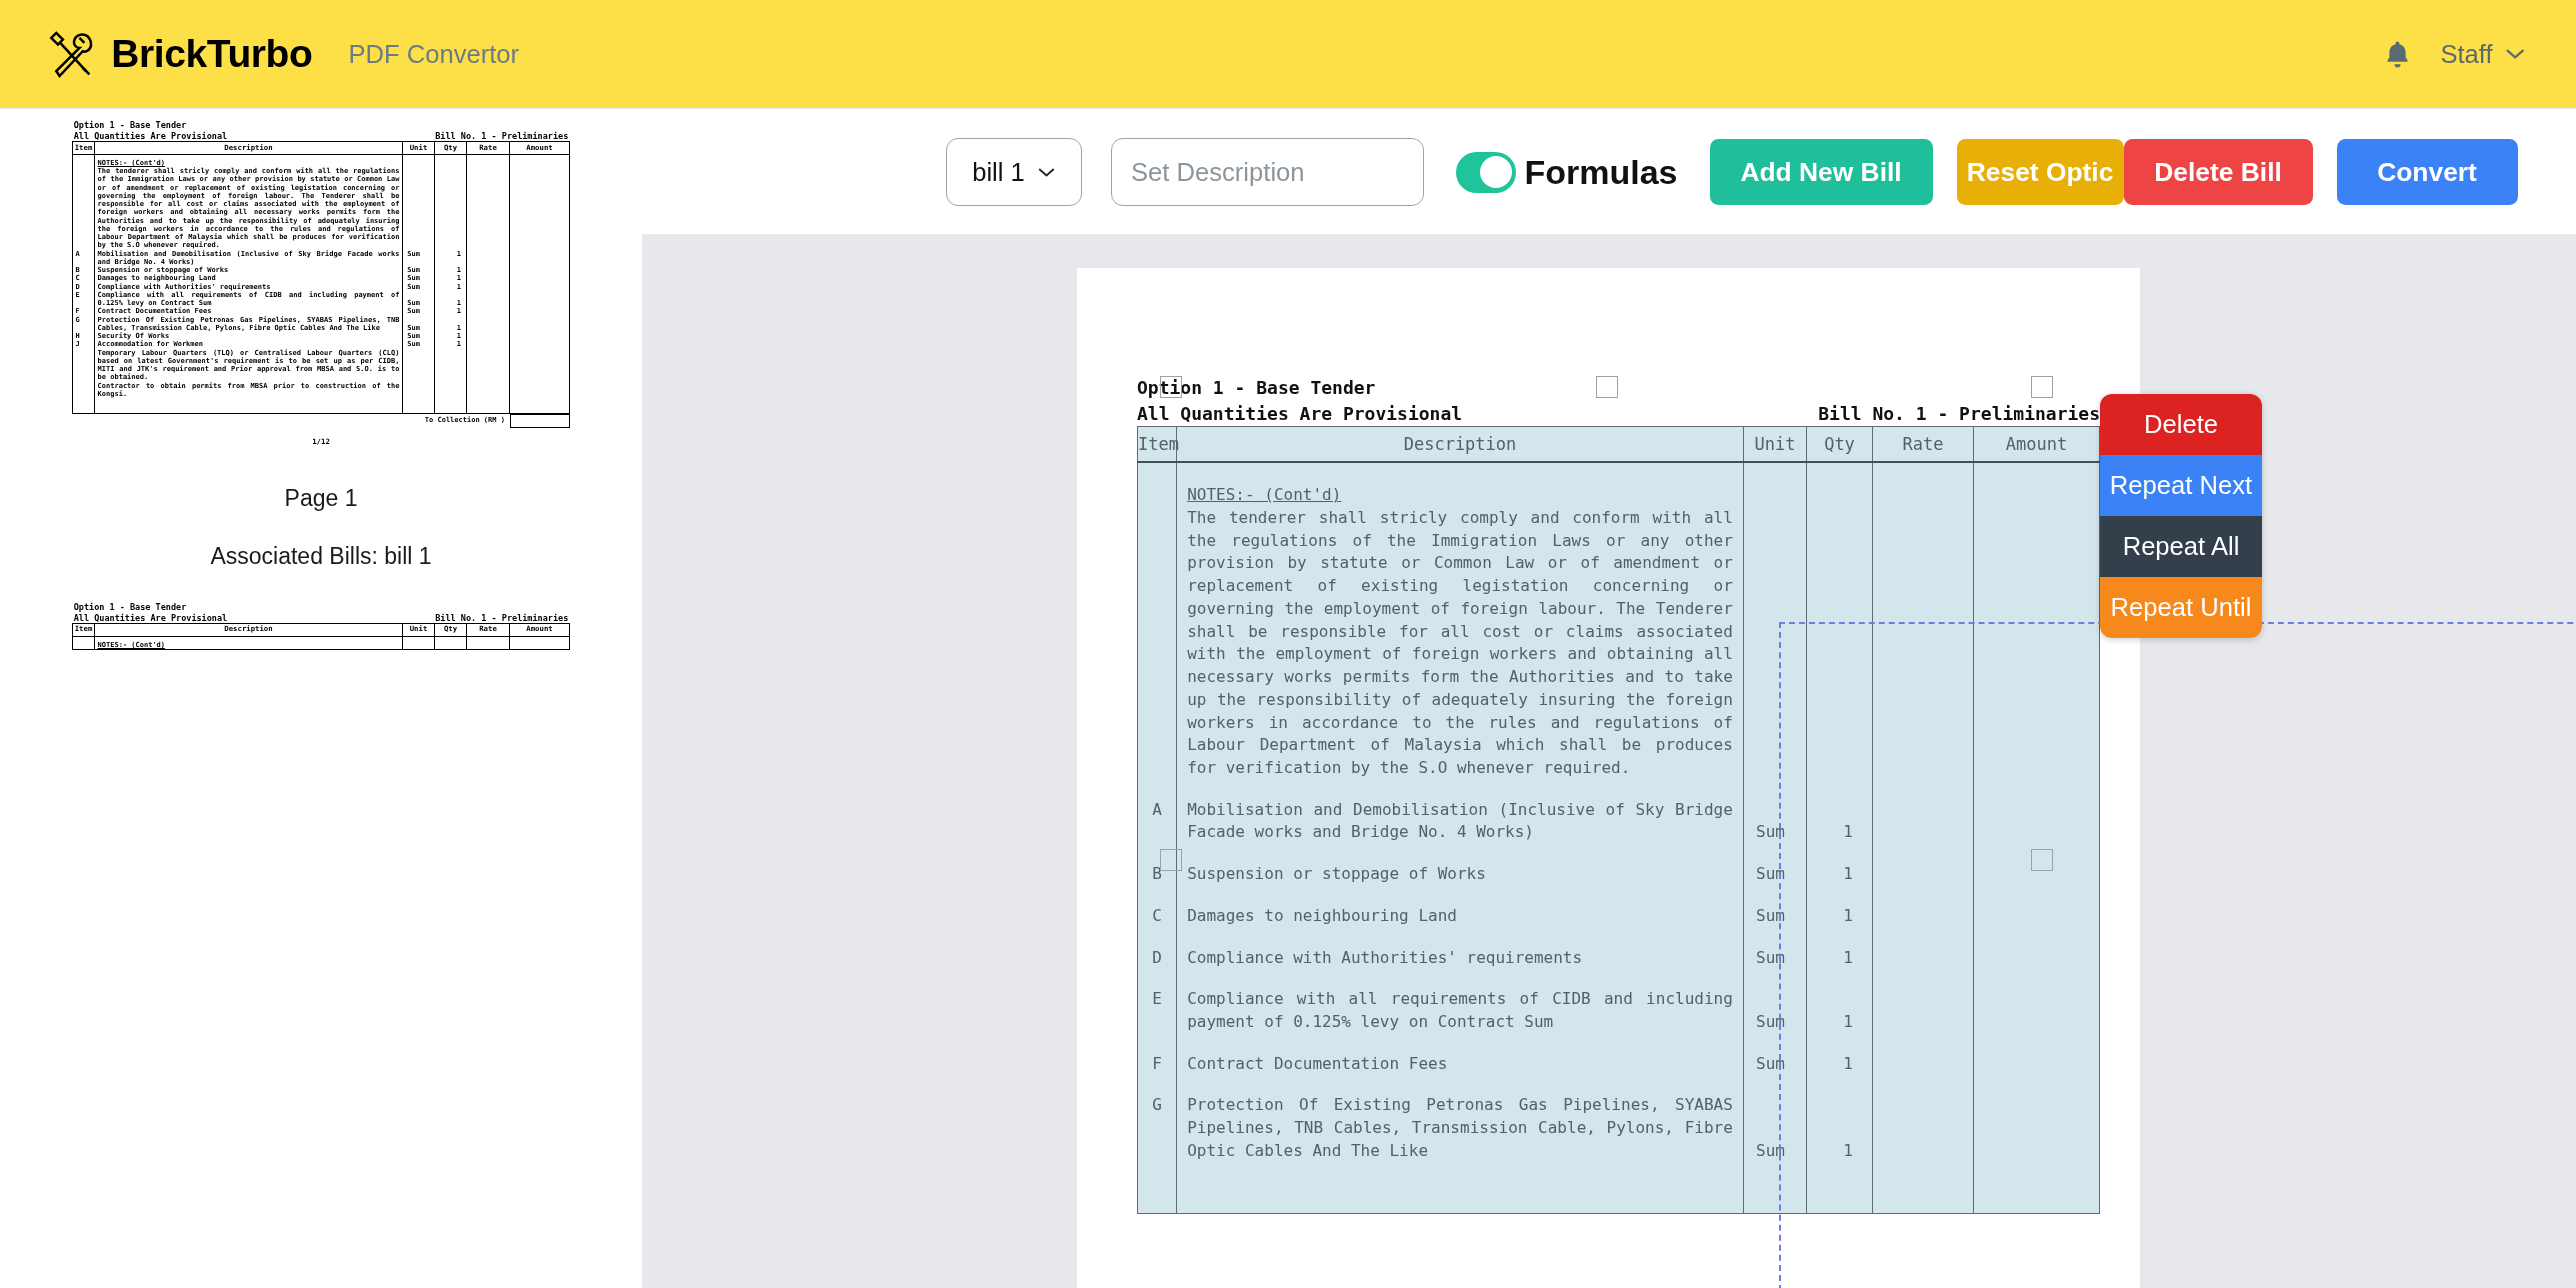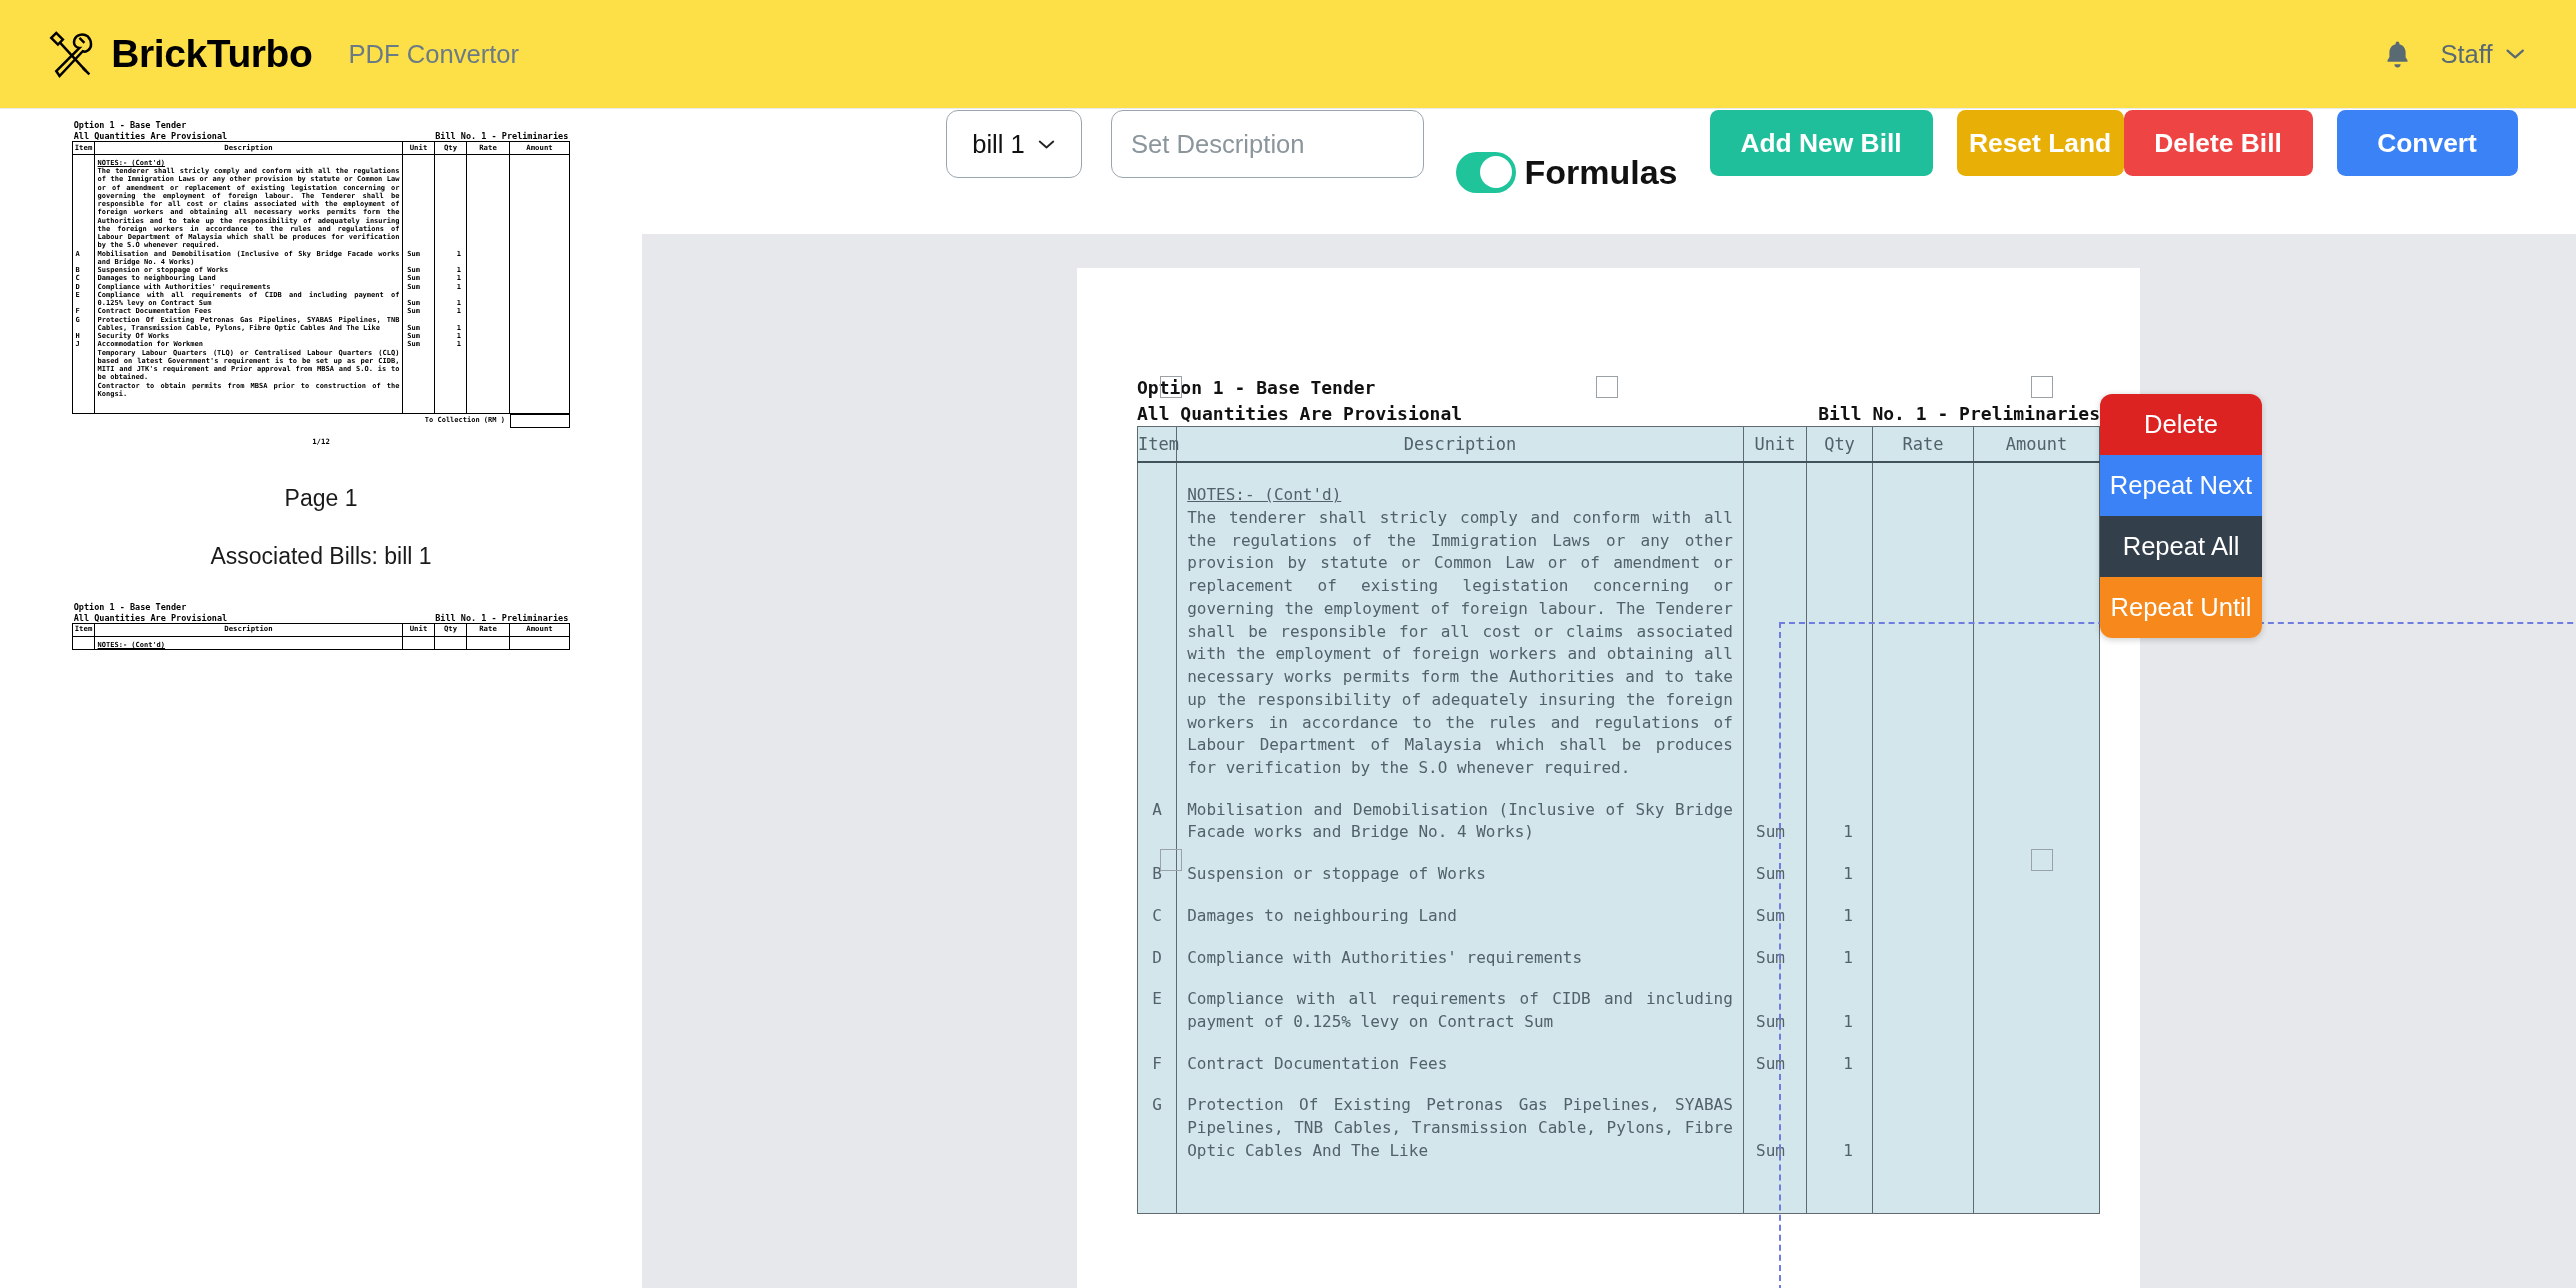--- a/index.html
+++ b/index.html
@@ -34,21 +34,21 @@
   .bell-icon { width: 29px; height: 31px; display: block; }
   .user-chip { display: flex; align-items: center; gap: 12px; }
   .user-name { font-size: 25.6px; color: #5a6a73; }
   .chev { width: 20.4px; height: 12px; display: block; }
 
   
   .toolbar {
     position: absolute; left: 0; top: 110px;
     width: 2576px; height: 124px;
     background: #ffffff;
-    display: flex; 
+    display: flex; align-items: center;
   }
   .bill-select {
     margin-left: 946px;
     width: 136px; height: 68px;
     border: 1.3px solid #9aa6ad; border-radius: 12px;
     background: #fff;
     display: flex; align-items: center; justify-content: center; gap: 12px;
     font-size: 25.6px; color: #111;
   }
   .bill-select .chev2 { width: 19px; height: 11px; display:block; }
@@ -277,21 +277,21 @@
   <input class="desc-input" type="text" placeholder="Set Description" style="">
 
   <div class="formula-wrap">
     <div class="toggle">
       <div class="knob"></div>
     </div>
     <span class="formula-label">Formulas</span>
   </div>
 
   <button class="btn btn-add">Add New Bill</button>
-  <button class="btn btn-reset">Reset Land</button>
+  <button class="btn btn-reset">Reset Optic</button>
   <button class="btn btn-delete">Delete Bill</button>
   <button class="btn btn-convert">Convert</button>
 </div>
 
 <div class="thumbpanel">
 
   <div class="thumb">
     <div class="thumb-doc">
       <div class="th-line1">Option 1 - Base Tender</div>
       <div class="th-head2">

